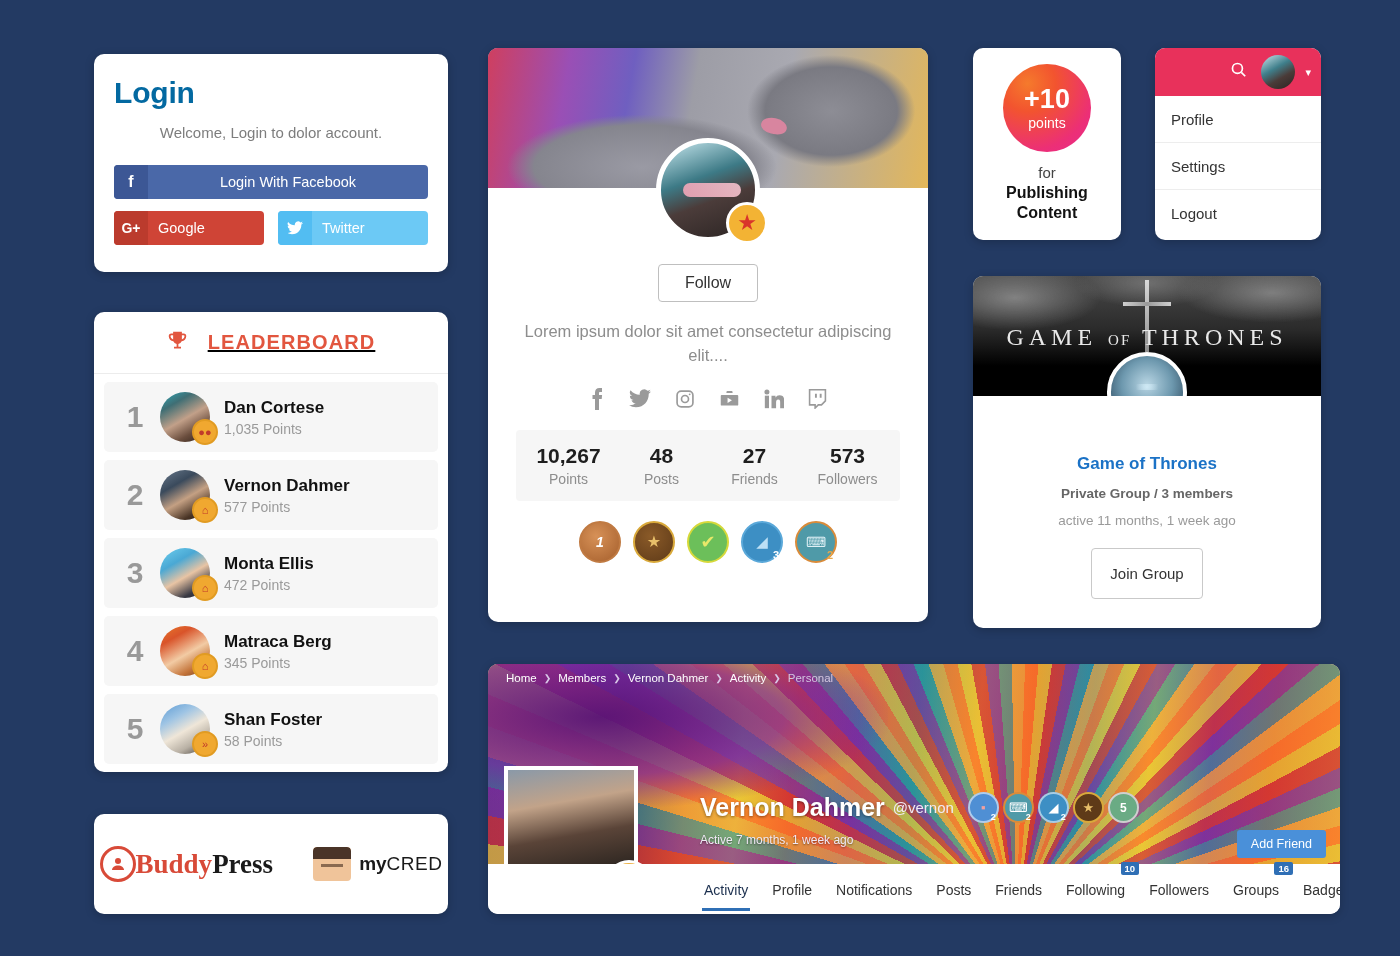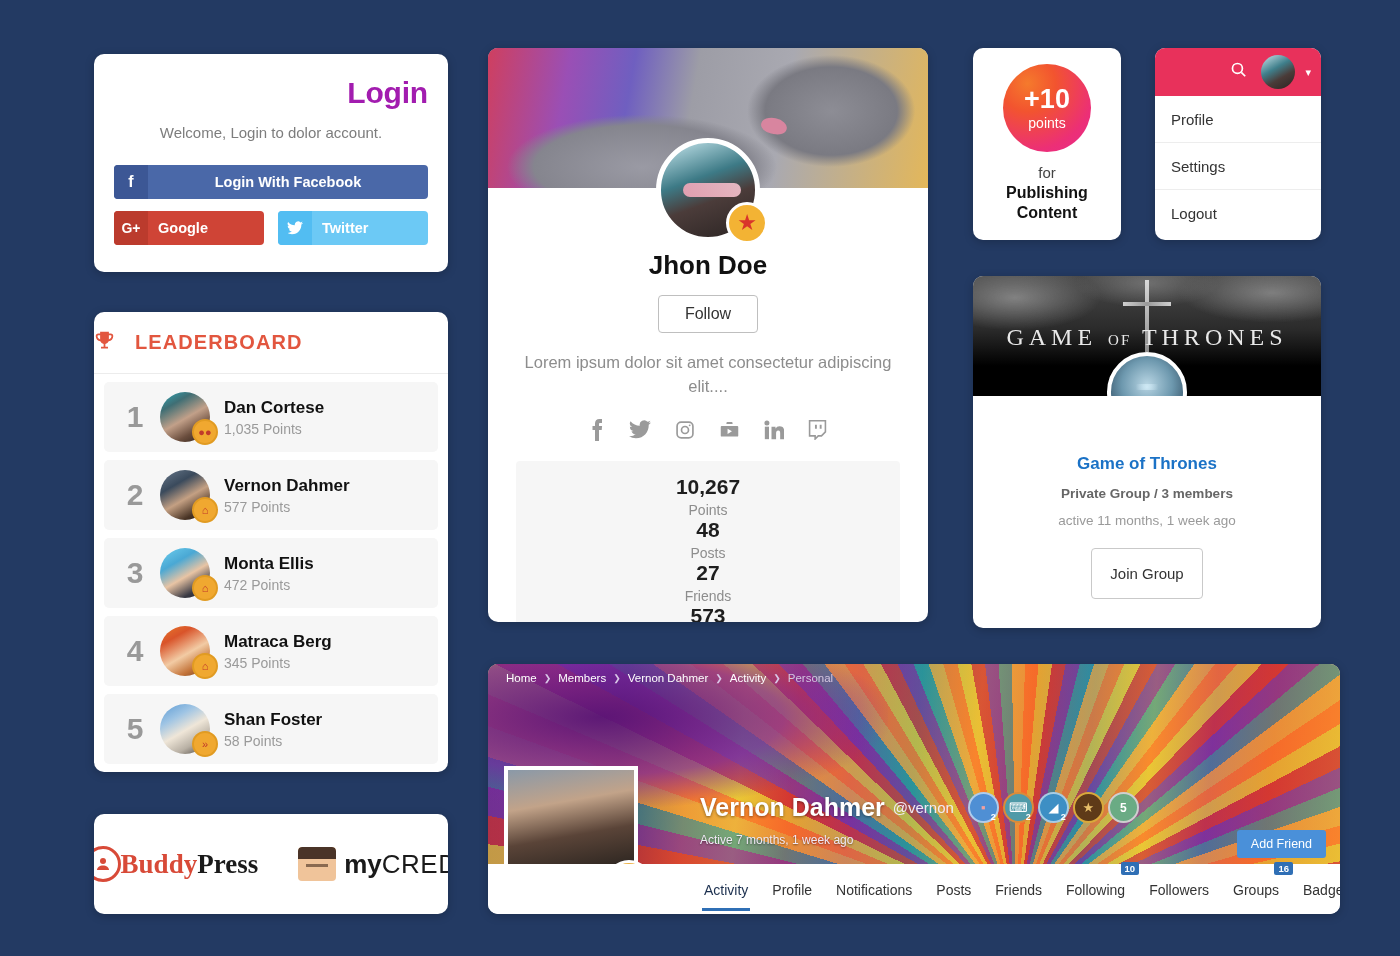--- a/index.html
+++ b/index.html
@@ -15,46 +15,46 @@
   .card {
     position: absolute;
     background: #ffffff;
     border-radius: 10px;
     box-shadow: 0 2px 10px rgba(0,0,0,0.22);
     overflow: hidden;
   }
 
   
   #login-card { left: 94px; top: 54px; width: 354px; height: 218px; padding: 22px 20px 20px; }
-  .login-title { text-align: right; font-size: 30px; font-weight: bold; color: #a21caf; letter-spacing: -0.2px; }
+  .login-title { text-align: left; font-size: 30px; font-weight: bold; color: #0369a1; letter-spacing: -0.2px; }
   .login-sub { text-align: center; font-size: 15px; color: #7d7d7d; margin-top: 14px; }
   .social-btn {
     display: flex; align-items: center; border-radius: 4px; overflow: hidden;
     color: #fff; height: 34px; cursor: pointer;
   }
   .social-btn .ic {
     width: 34px; height: 34px; display: flex; align-items: center; justify-content: center;
     font-size: 16px; font-weight: bold; flex: 0 0 34px;
   }
-  .social-btn .lbl { flex: 1; text-align: center; font-size: 14.5px; font-weight: bold; }
+  .social-btn .lbl { flex: 1; text-align: center; font-size: 14.5px; font-weight: normal; }
   #fb-btn { background: #4a68a8; margin-top: 24px; }
   #fb-btn .ic { background: #3c5795; }
   .row-2 { display: flex; gap: 14px; margin-top: 12px; }
   #google-btn { background: #cf4436; flex: 1; }
   #google-btn .ic { background: #bb3b2d; font-size: 14px; }
   #google-btn .lbl { text-align: left; padding-left: 10px; }
   #twitter-btn { background: #6cc9f5; flex: 1; }
   #twitter-btn .ic { background: #52bdf2; }
   #twitter-btn .lbl { text-align: left; padding-left: 10px; }
 
   
   #leaderboard-card { left: 94px; top: 312px; width: 354px; height: 460px; padding: 0; }
   .lb-head {
-    display: flex; align-items: center; justify-content: flex-start; gap: 20px;
-    height: 62px; border-bottom: 1px solid #ececec;
+    display: flex; align-items: center; justify-content: center; gap: 20px;
+    height: 62px; border-bottom: 1px solid #ececec; text-decoration: underline;
   }
   .lb-title { color: #e2563f; font-size: 20px; font-weight: bold; letter-spacing: 1.1px; }
   .lb-list { padding: 8px 10px; }
   .lb-row {
     display: flex; align-items: center; background: #f6f6f6;
     border-radius: 5px; height: 70px; margin-bottom: 8px; padding: 0 12px;
   }
   .lb-rank { width: 38px; font-size: 30px; font-weight: bold; color: #999; text-align: center; }
   .lb-av-wrap { position: relative; width: 50px; height: 50px; margin: 0 14px 0 6px; flex: 0 0 50px; }
   .lb-av { width: 50px; height: 50px; border-radius: 50%; overflow: hidden; }
@@ -73,21 +73,21 @@
   .bp-logo { display: flex; align-items: center; }
   .bp-mark { width: 36px; height: 36px; border-radius: 50%; border: 3px solid #d84a38;
     display: flex; align-items: center; justify-content: center; color: #d84a38; font-size: 20px; }
   .bp-text { font-family: "Liberation Serif", serif; font-size: 27px; font-weight: bold; }
   .bp-text .b { color: #d84a38; }
   .bp-text .p { color: #1a1a1a; }
   .mc-logo { display: flex; align-items: center; gap: 8px; }
   .mc-face { width: 38px; height: 34px; background: #f0c49a; border-radius: 4px; position: relative; overflow: hidden; }
   .mc-face::before { content:""; position:absolute; top:0; left:0; right:0; height:12px; background:#4a3428; border-radius: 4px 4px 0 0;}
   .mc-face::after { content:""; position:absolute; top:17px; left:8px; width:22px; height:3px; background:#8a6a50; }
-  .mc-text { font-size: 26px; }
+  .mc-text { font-size: 19px; }
   .mc-text .my { font-weight: bold; color: #1a1a1a; }
   .mc-text .cred { color: #1a1a1a; letter-spacing: 0.5px; }
 
   
   #profile-card { left: 488px; top: 48px; width: 440px; height: 574px; }
   .cover { height: 140px; position: relative; background: linear-gradient(100deg,#c33b5e 0%,#8e52b8 22%,#7a6fc4 36%,#8f8f96 48%,#9a9aa2 70%,#e0b457 100%); }
   .cover-cat {
     position:absolute; inset:0;
     background:
       radial-gradient(ellipse 120px 80px at 78% 45%, #8d8d95 0%, #7a7a82 55%, rgba(0,0,0,0) 70%),
@@ -114,21 +114,21 @@
   .prof-body { padding: 62px 28px 20px; text-align: center; }
   .prof-name { font-size: 26px; font-weight: bold; color: #111; }
   .follow-btn {
     margin: 14px auto 0; display: inline-block; border: 1px solid #bfbfbf; border-radius: 4px;
     padding: 9px 26px; font-size: 16px; color: #333; background: #fff; cursor: pointer;
   }
   .prof-bio { margin-top: 18px; font-size: 16.5px; color: #8d8d8d; line-height: 1.45; }
   .social-icons { display:flex; justify-content:center; gap: 24px; margin-top: 20px; color:#9a9a9a; }
   .social-icons span { cursor:pointer; display:flex; align-items:center; }
   .stats {
-    display: flex; background: #f6f6f6; border-radius: 4px; margin-top: 20px; padding: 14px 6px; flex-direction: column;
+    display: flex; background: #f6f6f6; border-radius: 4px; margin-top: 20px; padding: 14px 6px;
   }
   .stat { flex: 1; text-align: center; }
   .stat .num { font-size: 21px; font-weight: bold; color: #1e1e1e; }
   .stat .lab { font-size: 14px; color: #8d8d8d; margin-top: 3px; }
   .badge-row { display:flex; justify-content:center; gap: 12px; margin-top: 20px; }
   .mbadge { width: 42px; height: 42px; border-radius: 50%; display:flex; align-items:center; justify-content:center;
     font-size: 17px; color:#fff; position: relative; }
   .mbadge .cnt { position:absolute; right:2px; bottom:0px; font-size: 11px; font-weight:bold; color:#fff; }
 
   
@@ -376,21 +376,20 @@
 
   <div class="card" id="profile-card">
     <div class="cover">
       <div class="cover-cat"></div>
     </div>
     <div class="prof-av-wrap">
       <div class="prof-av"></div>
       <div class="star-badge">★</div>
     </div>
     <div class="prof-body">
-      <div class="prof-name">Jhon Doe</div>
       <div class="follow-btn">Follow</div>
       <div class="prof-bio">Lorem ipsum dolor sit amet consectetur adipiscing elit....</div>
 
       <div class="social-icons">
         <span>
           <svg width="16" height="22" viewBox="0 0 12 22" fill="#9a9a9a">
               <path d="M8 7V5.2c0-.8.2-1.2 1.4-1.2H11V0H8.5C5.4 0 4 1.6 4 4.7V7H1.5v4H4v11h4V11h2.7l.4-4H8z"></path>
             </svg>
         </span>
         <span>

